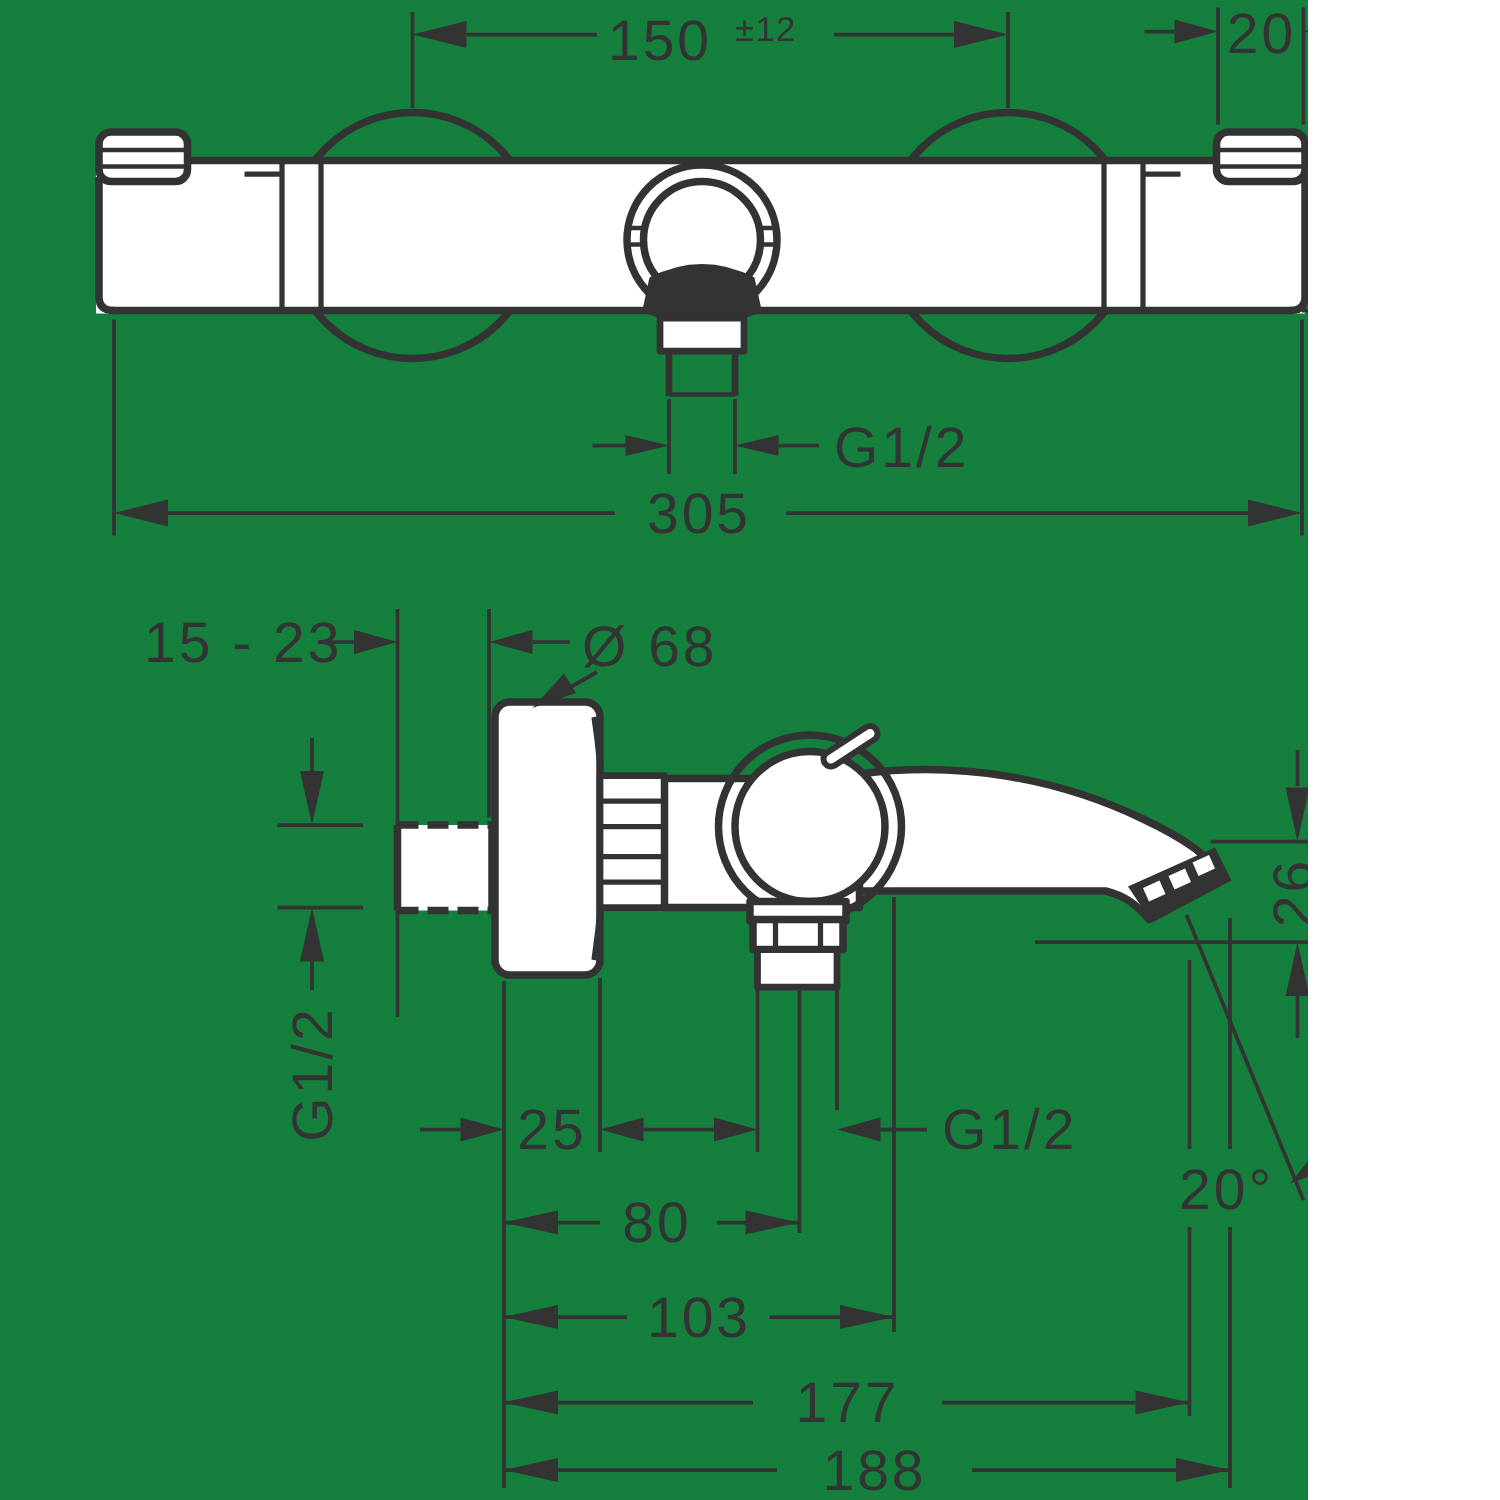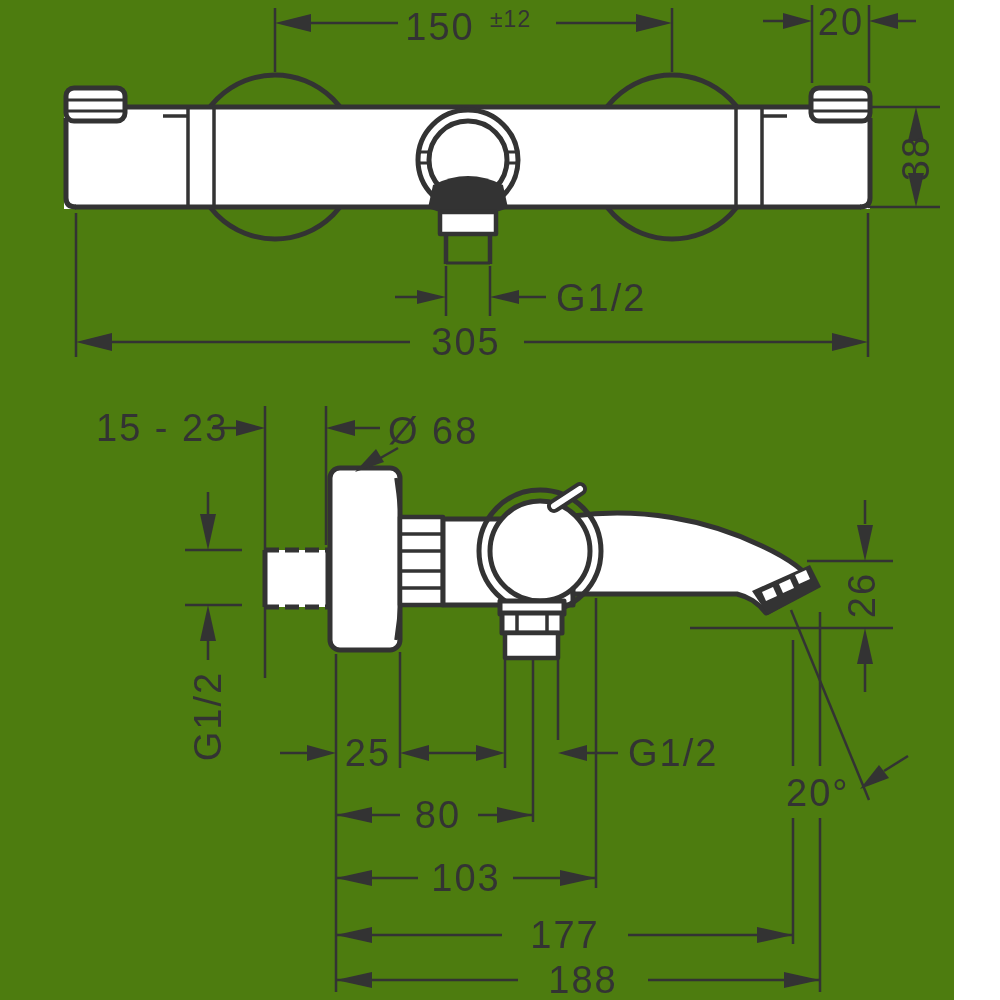--- a/index.html
+++ b/index.html
@@ -1,16 +1,16 @@
 <!DOCTYPE html>
 <html><head>
 <meta charset="utf-8">
 <style>
   html,body{margin:0;padding:0;background:#fff;}
-  .stage{position:relative;width:954px;height:1000px;background:#4d7c0f;overflow:hidden;}
+  .stage{position:relative;width:872px;height:1000px;background:#15803d;overflow:hidden;}
   svg{display:block;}
   .obj{stroke:#333;stroke-width:5;fill:none;stroke-linejoin:round;}
   .objf{stroke:#333;stroke-width:5;fill:#fff;stroke-linejoin:round;}
   .objf4{stroke:#333;stroke-width:4.5;fill:#fff;stroke-linejoin:round;}
   .det{stroke:#333;stroke-width:3.5;fill:none;}
   .det3{stroke:#333;stroke-width:3;fill:none;}
   .dim{stroke:#333;stroke-width:2.5;fill:none;}
   .arr{fill:#333;stroke:none;}
   .dark{fill:#333;stroke:none;}
   .whitefill{fill:#fff;stroke:none;}

